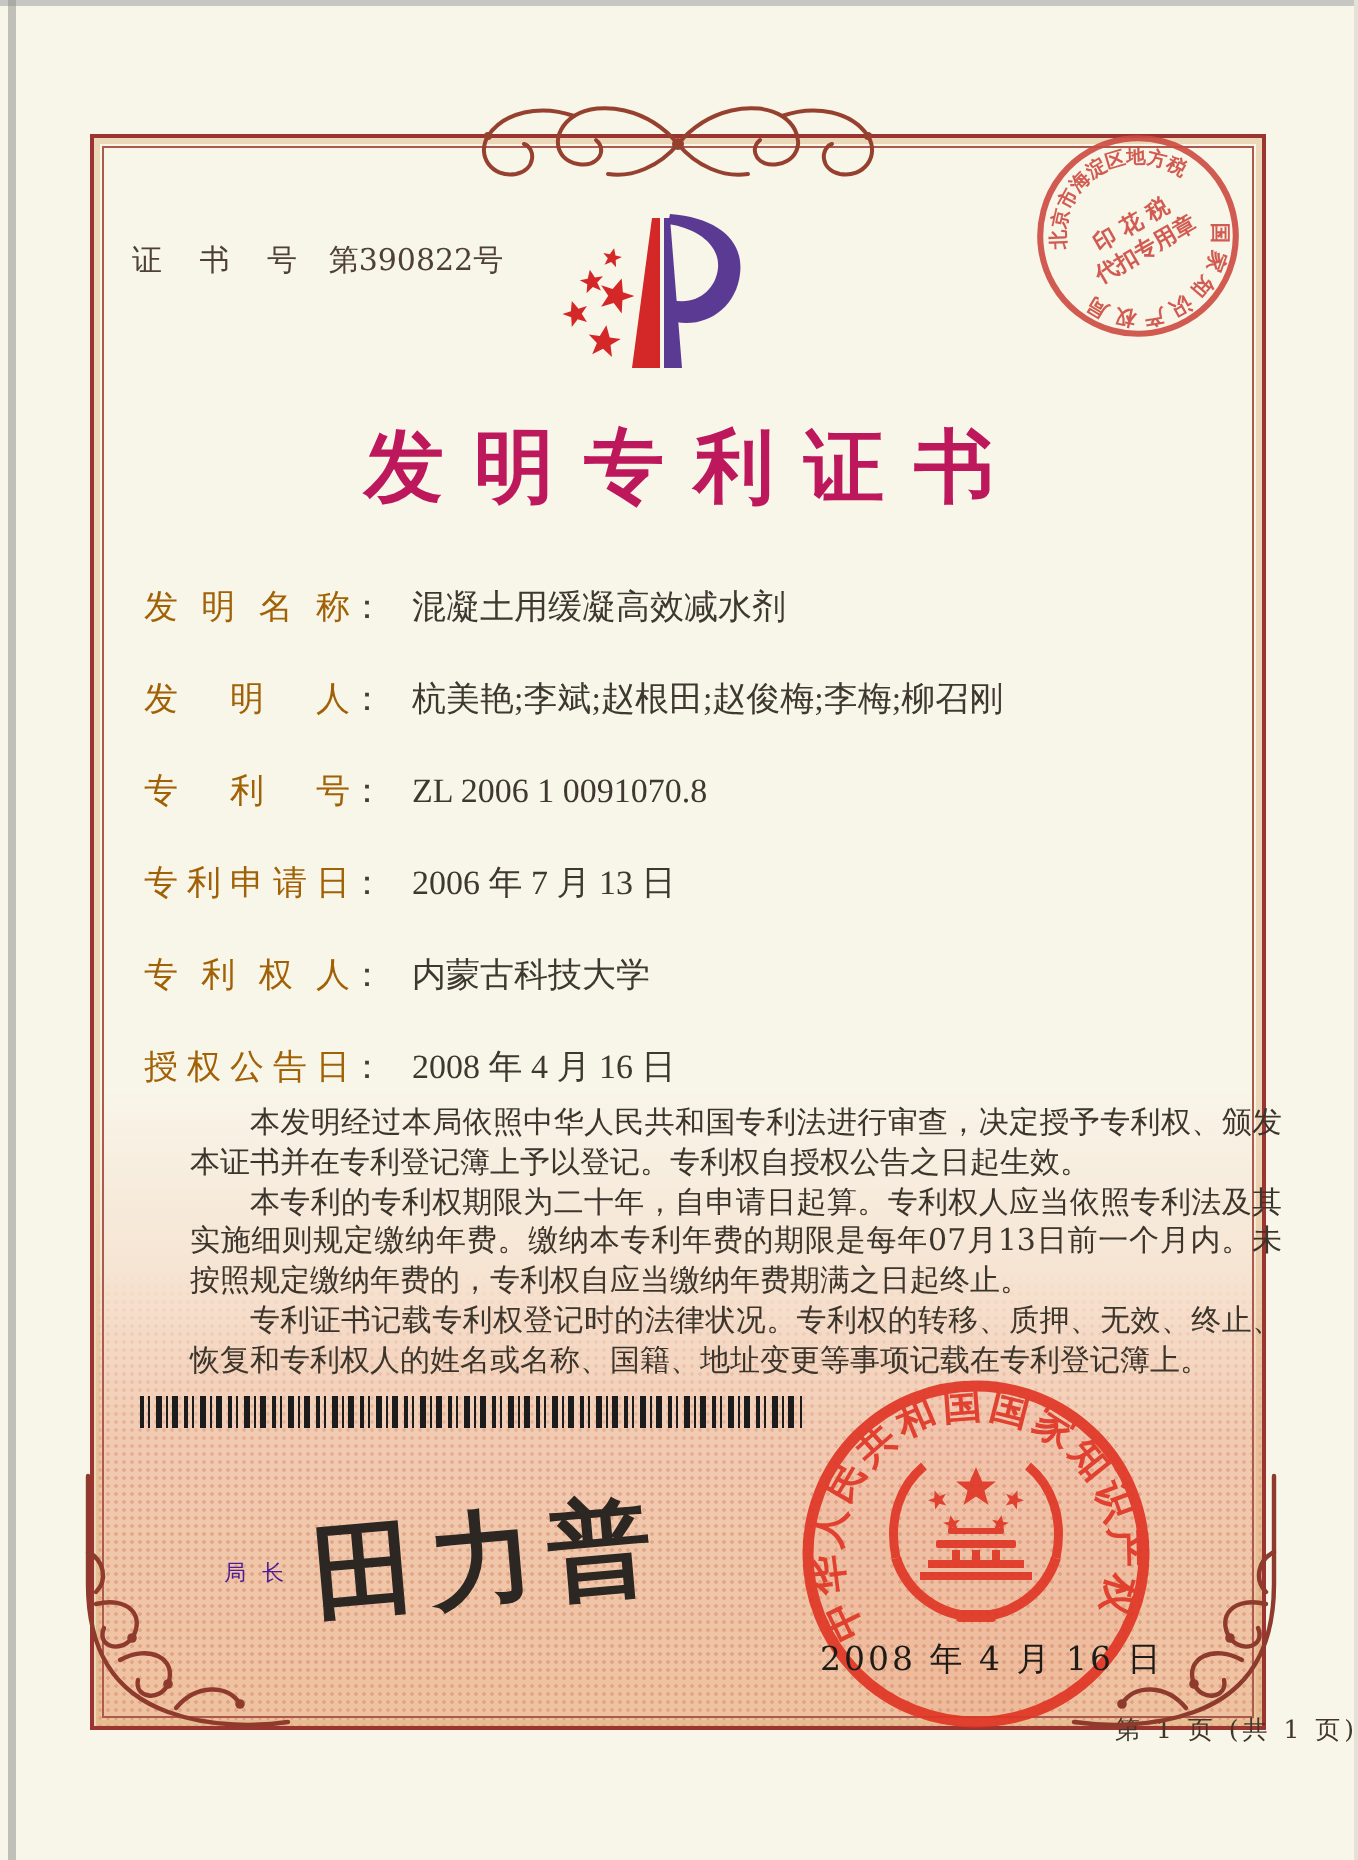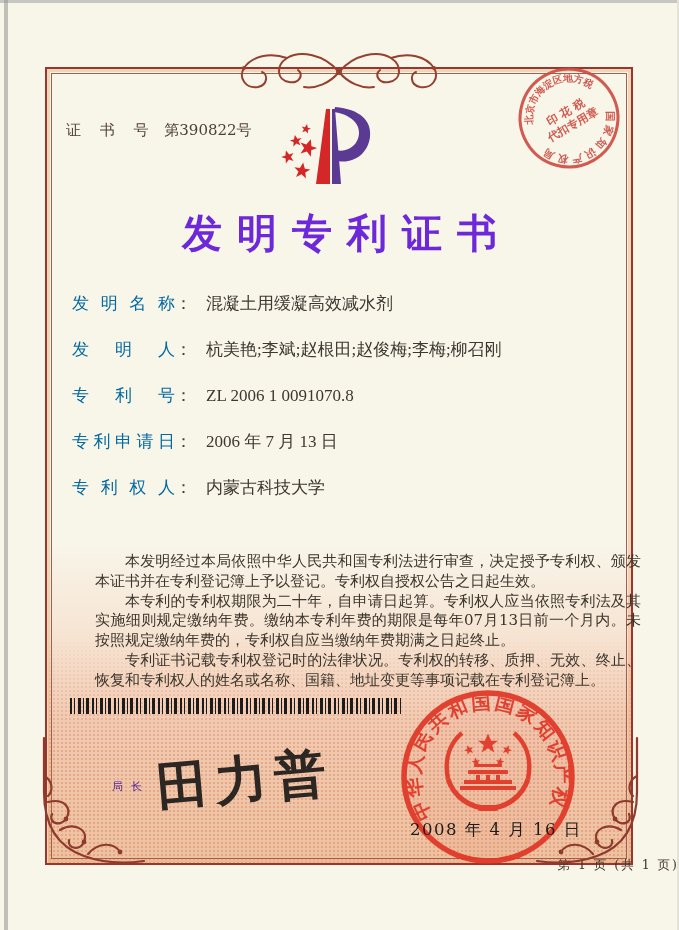--- a/index.html
+++ b/index.html
@@ -29,26 +29,26 @@
 
   .cert-no { position:absolute; left:66px; top:121px; font-size:15px; color:#4e4038; }
   .cert-no .lbl { letter-spacing:7px; margin-right:4px; }
 
   .logo { position:absolute; left:280px; top:100px; width:105px; height:95px; }
 
   .tax-stamp { position:absolute; left:514px; top:63px; width:110px; height:110px;
                transform:rotate(-30deg); opacity:.9; mix-blend-mode:multiply; }
 
   .title { position:absolute; left:0; top:206px; width:100%; text-align:center;
-           font-size:40px; font-weight:bold; color:#6d28d9; letter-spacing:15px; text-indent:15px; }
+           font-size:40px; font-weight:bold; color:#be185d; letter-spacing:15px; text-indent:15px; }
 
   .fields { position:absolute; left:72px; top:292px; width:545px; }
   .field-row { height:24px; margin-bottom:22px; font-size:17px; white-space:nowrap; }
   .field-label { display:inline-block; width:103px; text-align:justify; text-align-last:justify;
-                 color:#0369a1; vertical-align:bottom; }
+                 color:#a16207; vertical-align:bottom; }
   .field-colon { color:#483d33; }
   .field-value { margin-left:14px; color:#3e3830;font-family:Liberation Serif, serif; }
 
   .body-text { position:absolute; left:69px; top:552px; width:546px; font-size:15px;
                line-height:19.8px; color:#3c352c; text-align:justify;margin-left:26px; }
   .body-text p { text-indent:2em; }
 
   .barcode { position:absolute; left:70px; top:698px; width:331px; height:16px;
              background-image:repeating-linear-gradient(90deg,
                #1c1c1c 0px, #1c1c1c 2px, transparent 2px, transparent 4px,
@@ -185,20 +185,23 @@
         <span class="field-label">发明人</span><span class="field-colon">：</span><span class="field-value">杭美艳;李斌;赵根田;赵俊梅;李梅;柳召刚</span>
       </div>
       <div class="field-row">
         <span class="field-label">专利号</span><span class="field-colon">：</span><span class="field-value">ZL 2006 1 0091070.8</span>
       </div>
       <div class="field-row">
         <span class="field-label">专利申请日</span><span class="field-colon">：</span><span class="field-value">2006 年 7 月 13 日</span>
       </div>
       <div class="field-row">
         <span class="field-label">专利权人</span><span class="field-colon">：</span><span class="field-value">内蒙古科技大学</span>
+      </div>
+      <div class="field-row">
+        <span class="field-label">授权公告日</span><span class="field-colon">：</span><span class="field-value">2008 年 4 月 16 日</span>
       </div>
     </div>
 
     <div class="body-text">
       <p>本发明经过本局依照中华人民共和国专利法进行审查，决定授予专利权、颁发本证书并在专利登记簿上予以登记。专利权自授权公告之日起生效。</p>
       <p>本专利的专利权期限为二十年，自申请日起算。专利权人应当依照专利法及其实施细则规定缴纳年费。缴纳本专利年费的期限是每年07月13日前一个月内。未按照规定缴纳年费的，专利权自应当缴纳年费期满之日起终止。</p>
       <p>专利证书记载专利权登记时的法律状况。专利权的转移、质押、无效、终止、恢复和专利权人的姓名或名称、国籍、地址变更等事项记载在专利登记簿上。</p>
     </div>
 
     <div class="barcode"></div>

